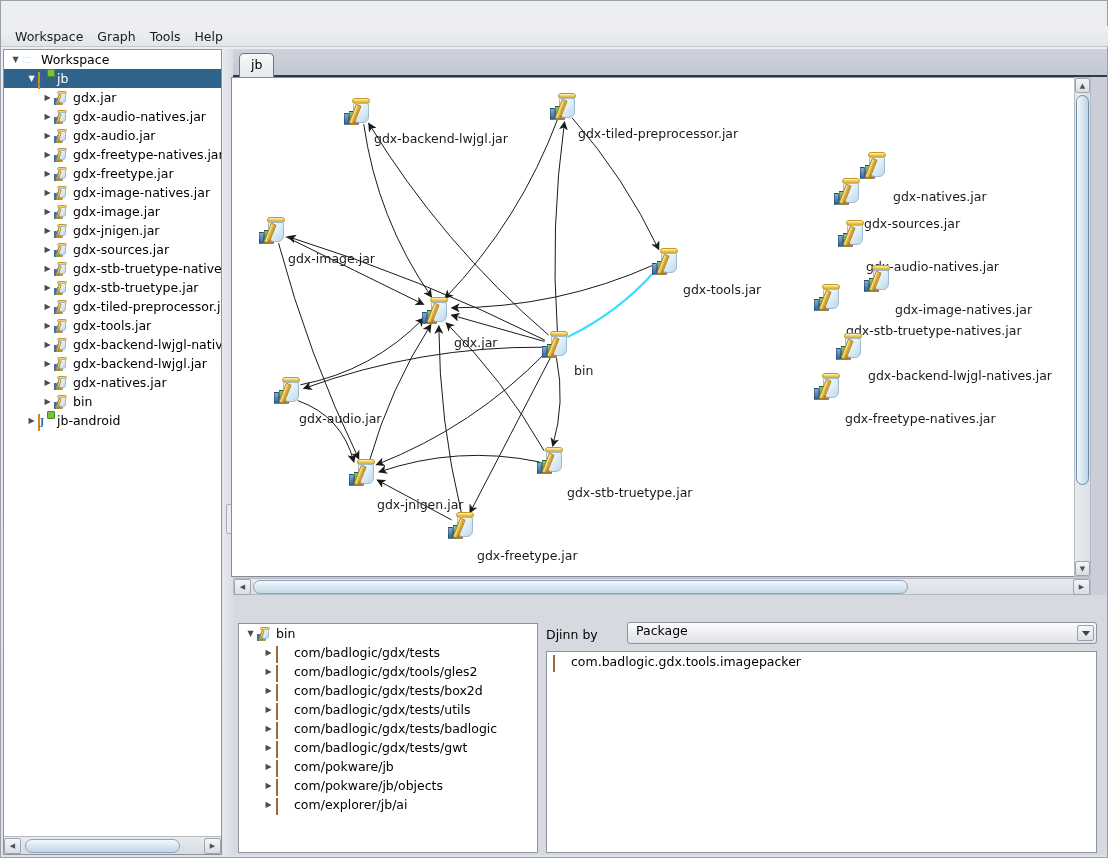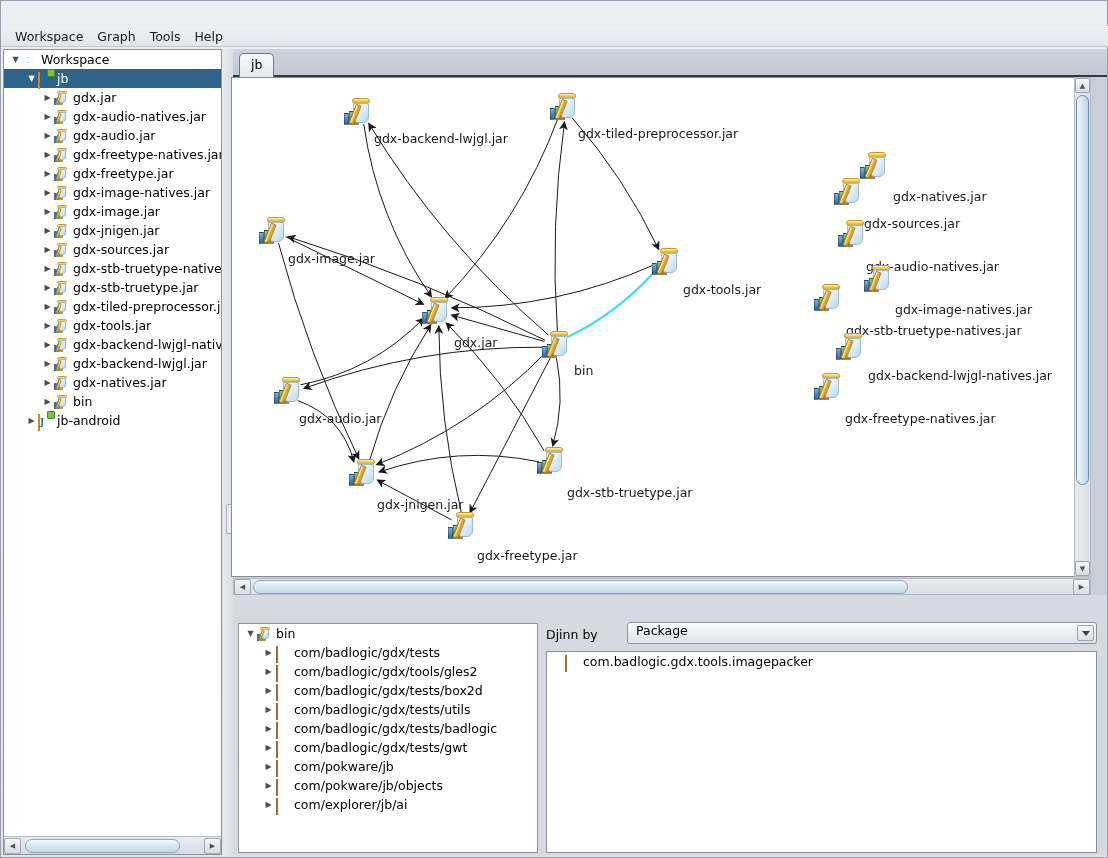--- a/index.html
+++ b/index.html
@@ -161,21 +161,21 @@
     border:1px solid #8e949f;border-radius:3px;box-sizing:border-box;
     display:flex;align-items:flex-start;padding-left:8px;font-size:12.5px;}
   .combo .arrowbox{position:absolute;right:2px;top:2px;width:17px;height:16px;
     background:linear-gradient(180deg,#f6f7f9,#dcdfe6);border:1px solid #9aa0ab;
     border-radius:2px;box-sizing:border-box;display:flex;align-items:center;justify-content:center;}
   .caret{width:0;height:0;border-left:4px solid transparent;border-right:4px solid transparent;
     border-top:5px solid #3c4048;}
   .listbox{position:absolute;left:313px;top:48px;width:551px;height:202px;background:#fff;
     border:1px solid #8e949f;box-sizing:border-box;overflow:hidden;}
   .listrow{height:19px;line-height:19px;display:flex;align-items:center;
-    padding-left:16px;white-space:nowrap;font-size:12.5px;}
+    padding-left:4px;white-space:nowrap;font-size:12.5px;}
 </style>
 </head>
 <body>
 
 <div class="app">
 
 
   <div class="menubar">
     <div class="menuitem">Workspace</div>
     <div class="menuitem">Graph</div>

